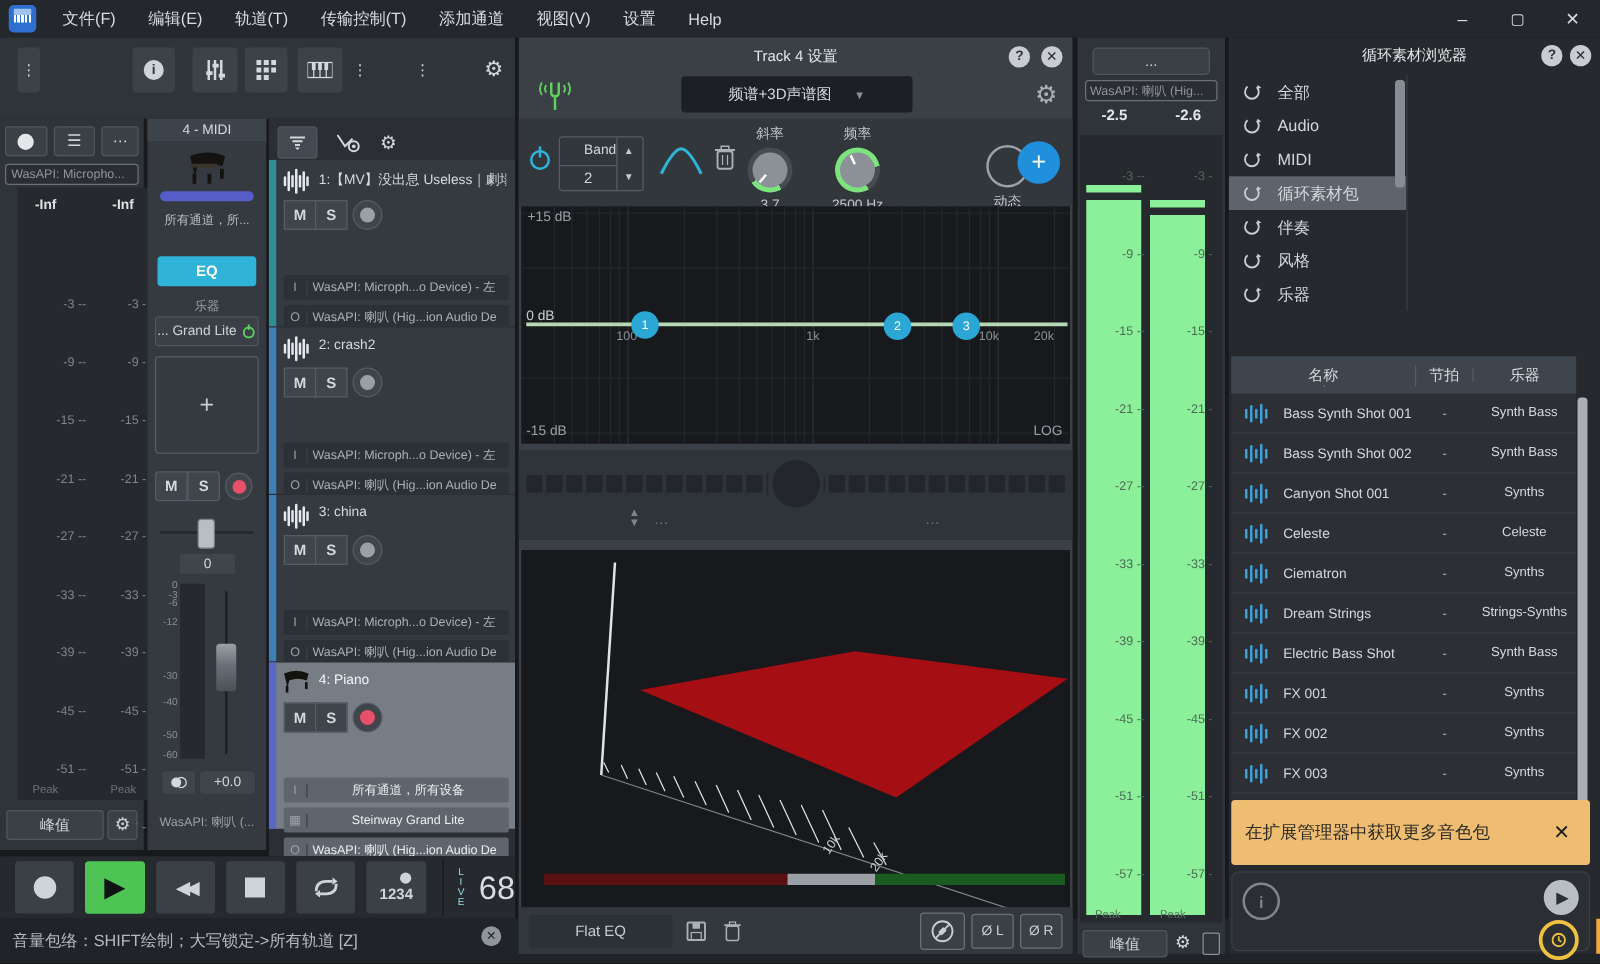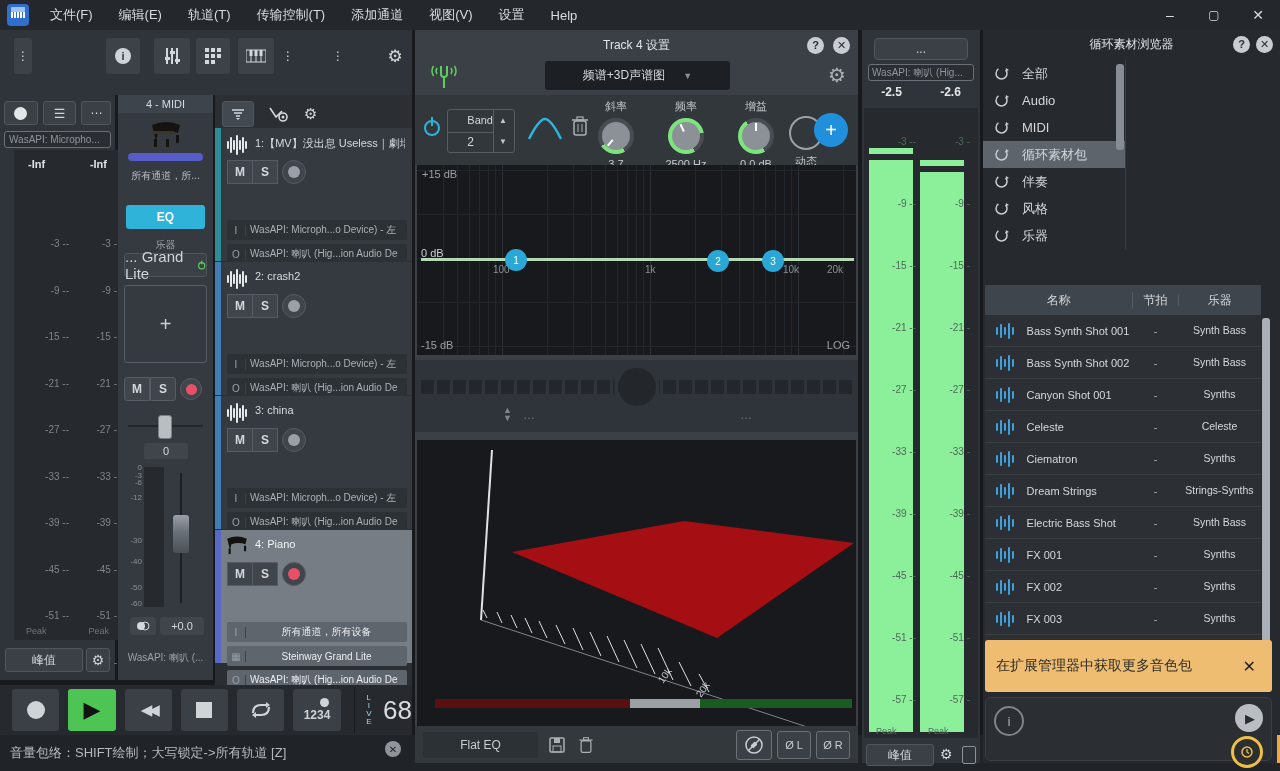--- a/index.html
+++ b/index.html
@@ -245,21 +245,21 @@
       <path d="M6 6 Q20 0 34 6 L32 14 Q22 10 12 14 L10 22 Z" fill="#15130f"></path>
       <rect x="8" y="20" width="3" height="8" fill="#15130f"></rect>
         <rect x="20" y="20" width="3" height="8" fill="#15130f"></rect>
         <rect x="30" y="16" width="3" height="8" fill="#15130f"></rect>
       <rect x="6" y="12" width="22" height="3" fill="#3a342a"></rect>
     </svg>
     <div class="abs" style="left:10px;top:58px;width:75px;height:8px;border-radius:4px;background:#565cc8;"></div>
     <div class="abs" style="left:0;top:74px;width:95px;text-align:center;font-size:10px;color:#b9bfc5;">所有通道，所...</div>
     <div class="eq-btn">EQ</div>
     <div class="abs" style="left:0;top:143px;width:95px;text-align:center;font-size:10px;color:#9aa0a6;">乐器</div>
-    <div class="btn" style="position:absolute;left:6px;top:158px;width:83px;height:24px;font-size:15px;gap:4px;">
+    <div class="btn" style="position:absolute;left:6px;top:158px;width:83px;height:24px;font-size:11px;gap:4px;">
       <span>... Grand Lite</span>
       <svg width="12" height="12" viewBox="0 0 12 12">
         <circle cx="6" cy="7" r="4" fill="none" stroke="#5ecf5e" stroke-width="1.5"></circle>
           <line x1="6" y1="0.5" x2="6" y2="5" stroke="#5ecf5e" stroke-width="1.5"></line>
       </svg>
     </div>
     <div class="abs" style="left:6px;top:190px;width:81px;height:76px;border:1px solid #565c63;border-radius:3px;display:flex;align-items:center;justify-content:center;font-size:20px;color:#c8cdd2;">+</div>
     <div class="abs" style="left:6px;top:282px;display:flex;align-items:center;gap:4px;">
       <div class="ms" style="border-radius:3px 0 0 3px;">M</div>
       <div class="ms" style="border-radius:0 3px 3px 0;margin-left:-4px;">S</div>
@@ -500,29 +500,20 @@
         <div class="kval">3.7</div>
       </div>
       <div class="kgrp" style="left:236px;top:4px;">
         <div class="klab">频率</div>
         <div class="knob" style="margin:0 auto;">
           <div class="ring" style="background:conic-gradient(from 150deg,#7de47d 0 290deg,#464c52 290deg 360deg);"></div>
           <div class="face"></div>
             <div class="ind" style="transform-origin:1px 13px;transform:rotate(-25deg);"></div>
         </div>
         <div class="kval">2500 Hz</div>
-      </div>
-      <div class="kgrp" style="left:306px;top:4px;">
-        <div class="klab">增益</div>
-        <div class="knob" style="margin:0 auto;">
-          <div class="ring" style="background:conic-gradient(from 150deg,#7de47d 0 175deg,#464c52 175deg 360deg);"></div>
-          <div class="face"></div>
-            <div class="ind" style="transform:rotate(0deg);"></div>
-        </div>
-        <div class="kval">0.0 dB</div>
       </div>
       <div class="kgrp" style="left:356px;top:4px;">
         <div style="height:15px;"></div>
         <div class="circle" style="width:30px;height:30px;border:2px solid #9ba1a7;margin:2px auto 0;"></div>
         <div class="kval">动态</div>
       </div>
       <div class="circle" style="position:absolute;right:10px;top:18px;width:34px;height:34px;background:#2090dd;color:#fff;display:flex;align-items:center;justify-content:center;font-size:20px;">+</div>
     </div>
 
     <div class="eq-graph">

